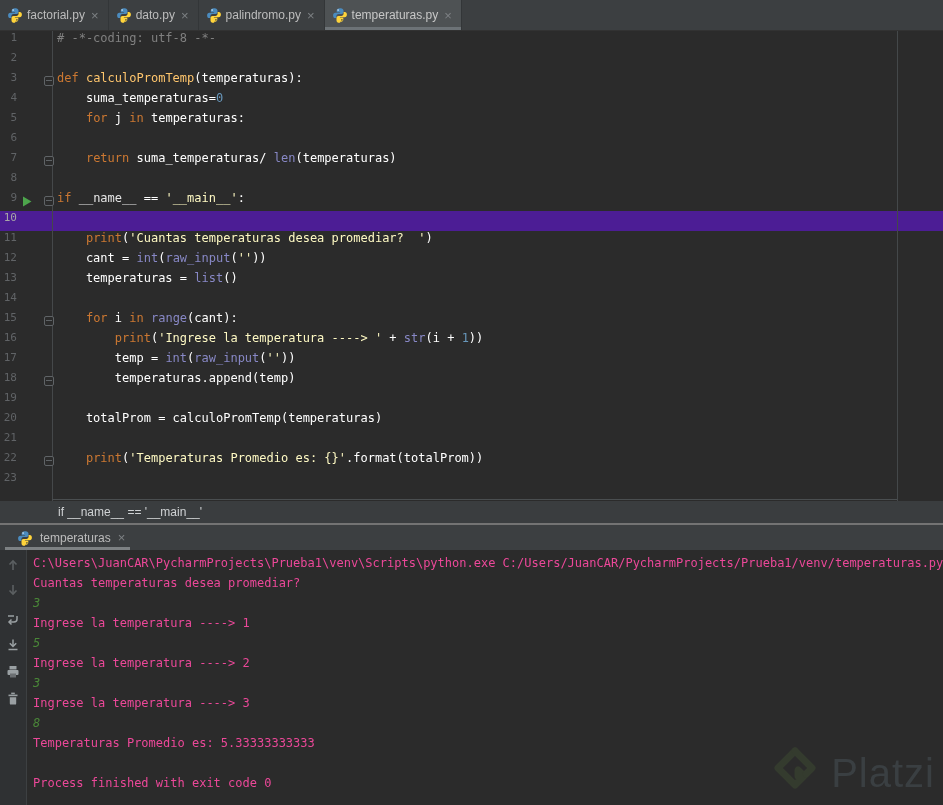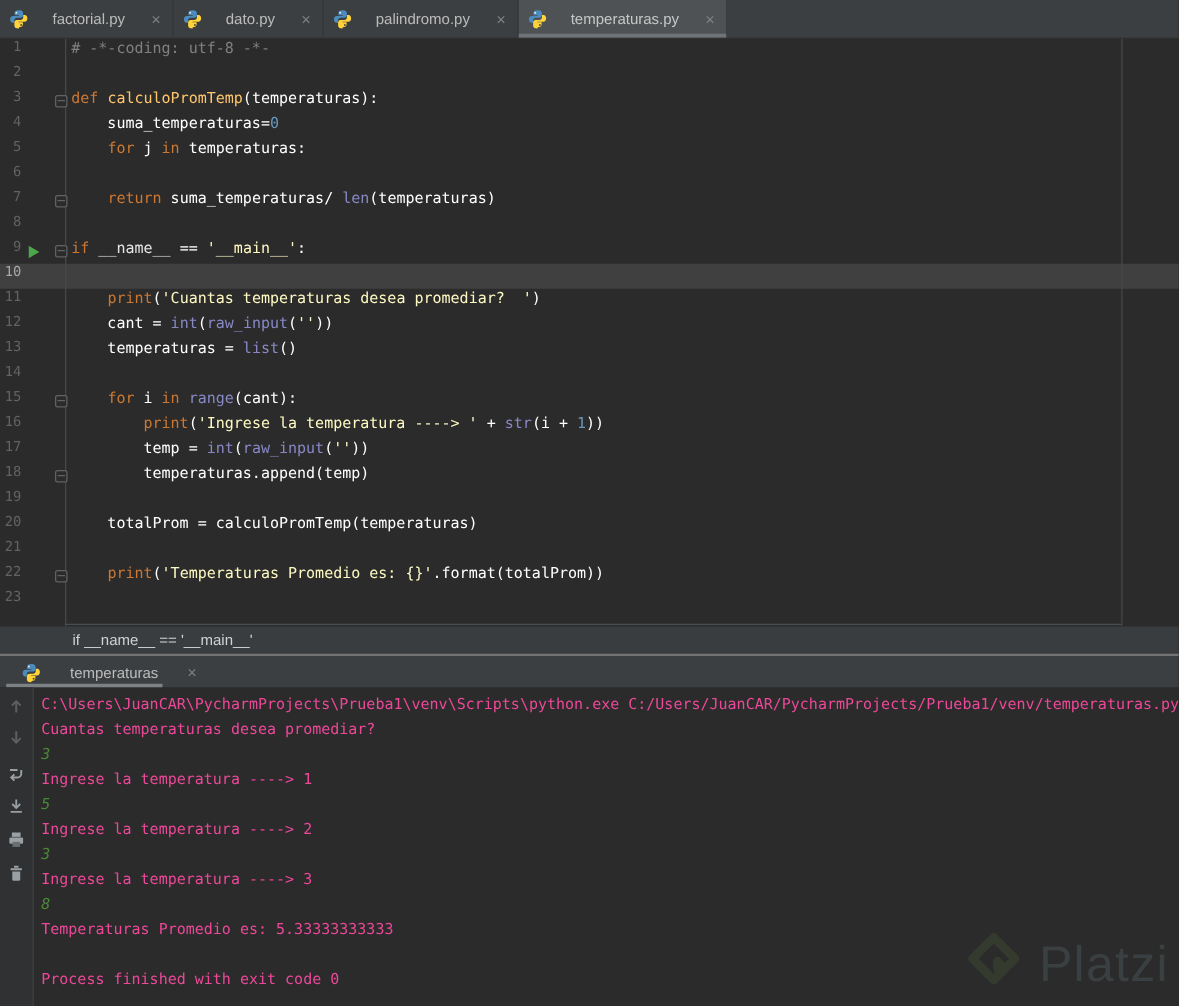--- a/index.html
+++ b/index.html
@@ -1,53 +1,53 @@
 <!DOCTYPE html>
 <html><head>
 <meta charset="utf-8">
 <style>
   html,body{margin:0;padding:0;width:943px;height:805px;overflow:hidden;background:#2b2b2b;
     font-family:"Liberation Sans",sans-serif;}
   .app{position:relative;width:943px;height:805px;}
 
   
   .tabbar{height:30px;background:#3c3f41;display:flex;align-items:stretch;border-bottom:1px solid #323232;}
-  .tab{display:flex;align-items:center;gap:19px;padding:0 9px 0 7px;position:relative;
+  .tab{display:flex;align-items:center;gap:4px;padding:0 9px 0 7px;position:relative;
     color:#bcbcbc;font-size:12px;border-right:1px solid #333638;cursor:default;}
   .tab .close{color:#7d8184;font-size:13px;margin-left:2px;}
   .tab.active{background:#4e5254;color:#c7c7c7;}
   .tab.active::after{content:"";position:absolute;left:0;right:0;bottom:0;height:3px;background:#6d7377;}
 
   
   .editor{position:relative;height:470px;background:#2b2b2b;}
   .gutter-sep{position:absolute;left:52px;top:0;bottom:0;width:1px;background:#45484a;z-index:3;}
   .margin-guide{position:absolute;left:897px;top:0;bottom:0;width:1px;background:#44484a;z-index:1;}
   .editor-bottom-line{position:absolute;left:52px;width:845px;top:468px;height:1px;background:#4a4e50;z-index:3;}
   .code-line{position:relative;height:20px;width:943px;}
-  .code-line.caret-row{background:#404040;}
+  .code-line.caret-row{background:#4c1d95;}
   .lnum{position:absolute;left:0;top:0;width:17px;height:20px;line-height:20px;text-align:right;
     color:#606366;font:11px "DejaVu Sans Mono",monospace;}
   .caret-row .lnum{color:#a7a7a7;}
   .fold{position:absolute;left:44px;top:5px;width:8px;height:8px;border:1px solid #5f6366;
     border-radius:2px;z-index:4;background:#2b2b2b;}
   .fold::after{content:"";position:absolute;left:1px;right:1px;top:3px;height:1px;background:#5f6366;}
   .run-arrow{position:absolute;left:22px;top:5px;z-index:4;line-height:0;}
   .code-text{position:absolute;left:57px;top:0;height:20px;line-height:20px;white-space:pre;
     font:12px "DejaVu Sans Mono",monospace;color:#a9b7c6;z-index:2;}
   .sg-plain{color:#ffffff}.sg-kw{color:#cc7832}.sg-fn{color:#ffc66d}.sg-str{color:#fef9c3}
   .sg-com{color:#808080}.sg-num{color:#6897bb}.sg-bi{color:#8888c6}.sg-dd{color:#e5e5e5}
 
   
   .crumbbar{height:22px;background:#3a3d3f;border-bottom:2px solid #737373;
     display:flex;align-items:center;}
   .crumbbar span{padding-left:58px;font-size:12px;color:#cfd2d4;}
 
   
   .ctabrow{height:25px;background:#3c3f41;position:relative;display:flex;align-items:center;}
-  .ctab{display:flex;align-items:center;gap:23px;margin-left:17px;font-size:12px;color:#bcbcbc;}
+  .ctab{display:flex;align-items:center;gap:7px;margin-left:17px;font-size:12px;color:#bcbcbc;}
   .ctab .close{color:#7d8184;font-size:13px;}
   .ctab-underline{position:absolute;left:5px;bottom:0;width:125px;height:3px;background:#7d8183;}
 
   
   .console{position:relative;height:258px;background:#2b2b2b;}
   .ctoolbar{position:absolute;left:0;top:0;bottom:0;width:26px;background:#2f3133;
     border-right:1px solid #3d4042;z-index:2;}
   .cicon{position:absolute;left:5px;width:16px;height:16px;line-height:0;}
   .cout{position:absolute;left:27px;top:0;right:0;bottom:0;padding:6px 0 0 6px;}
   .console-line{height:20px;line-height:20px;white-space:pre;

